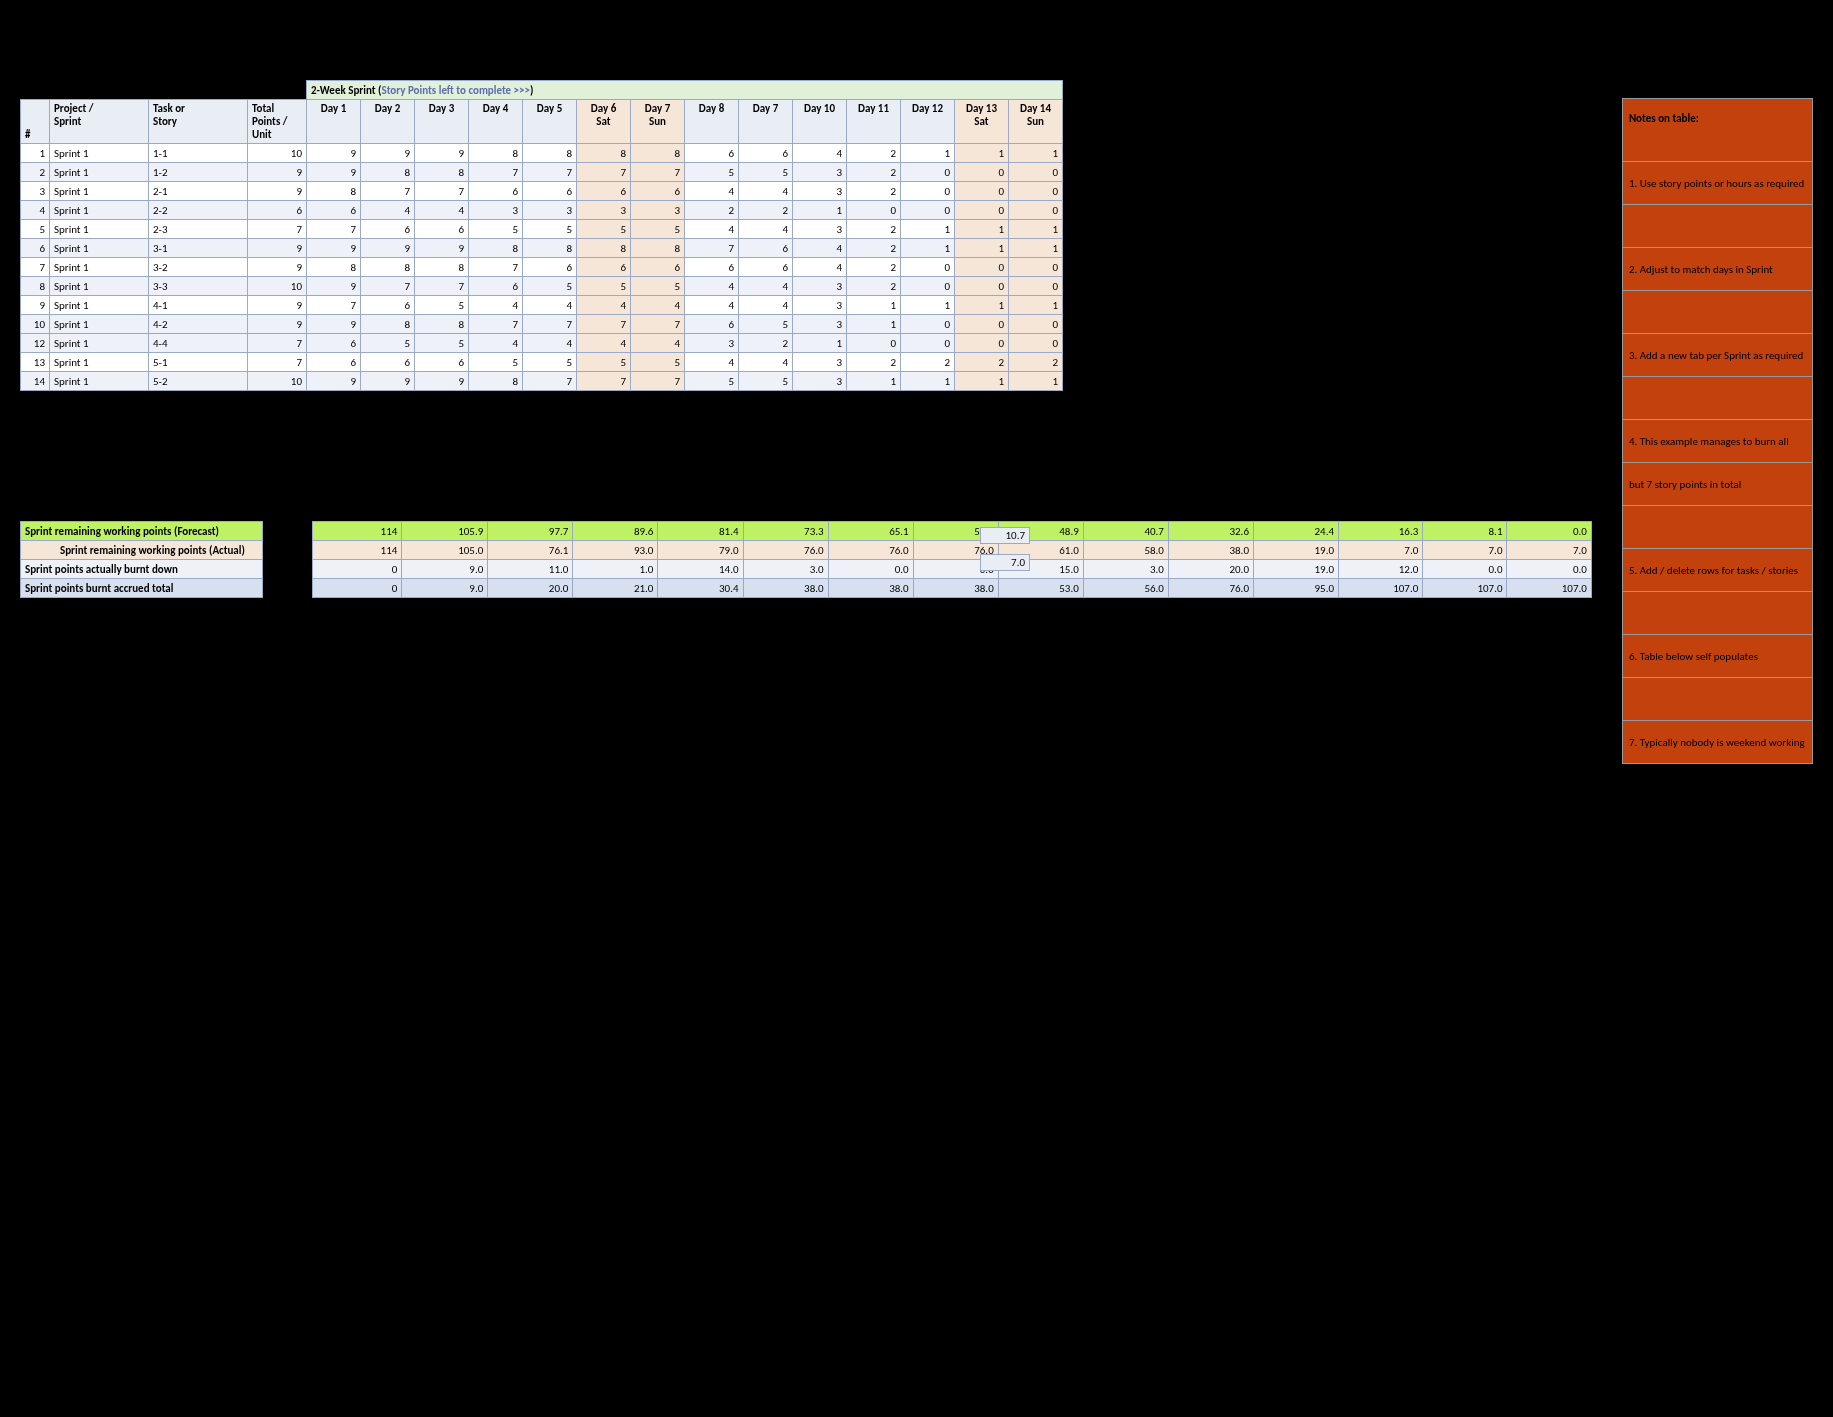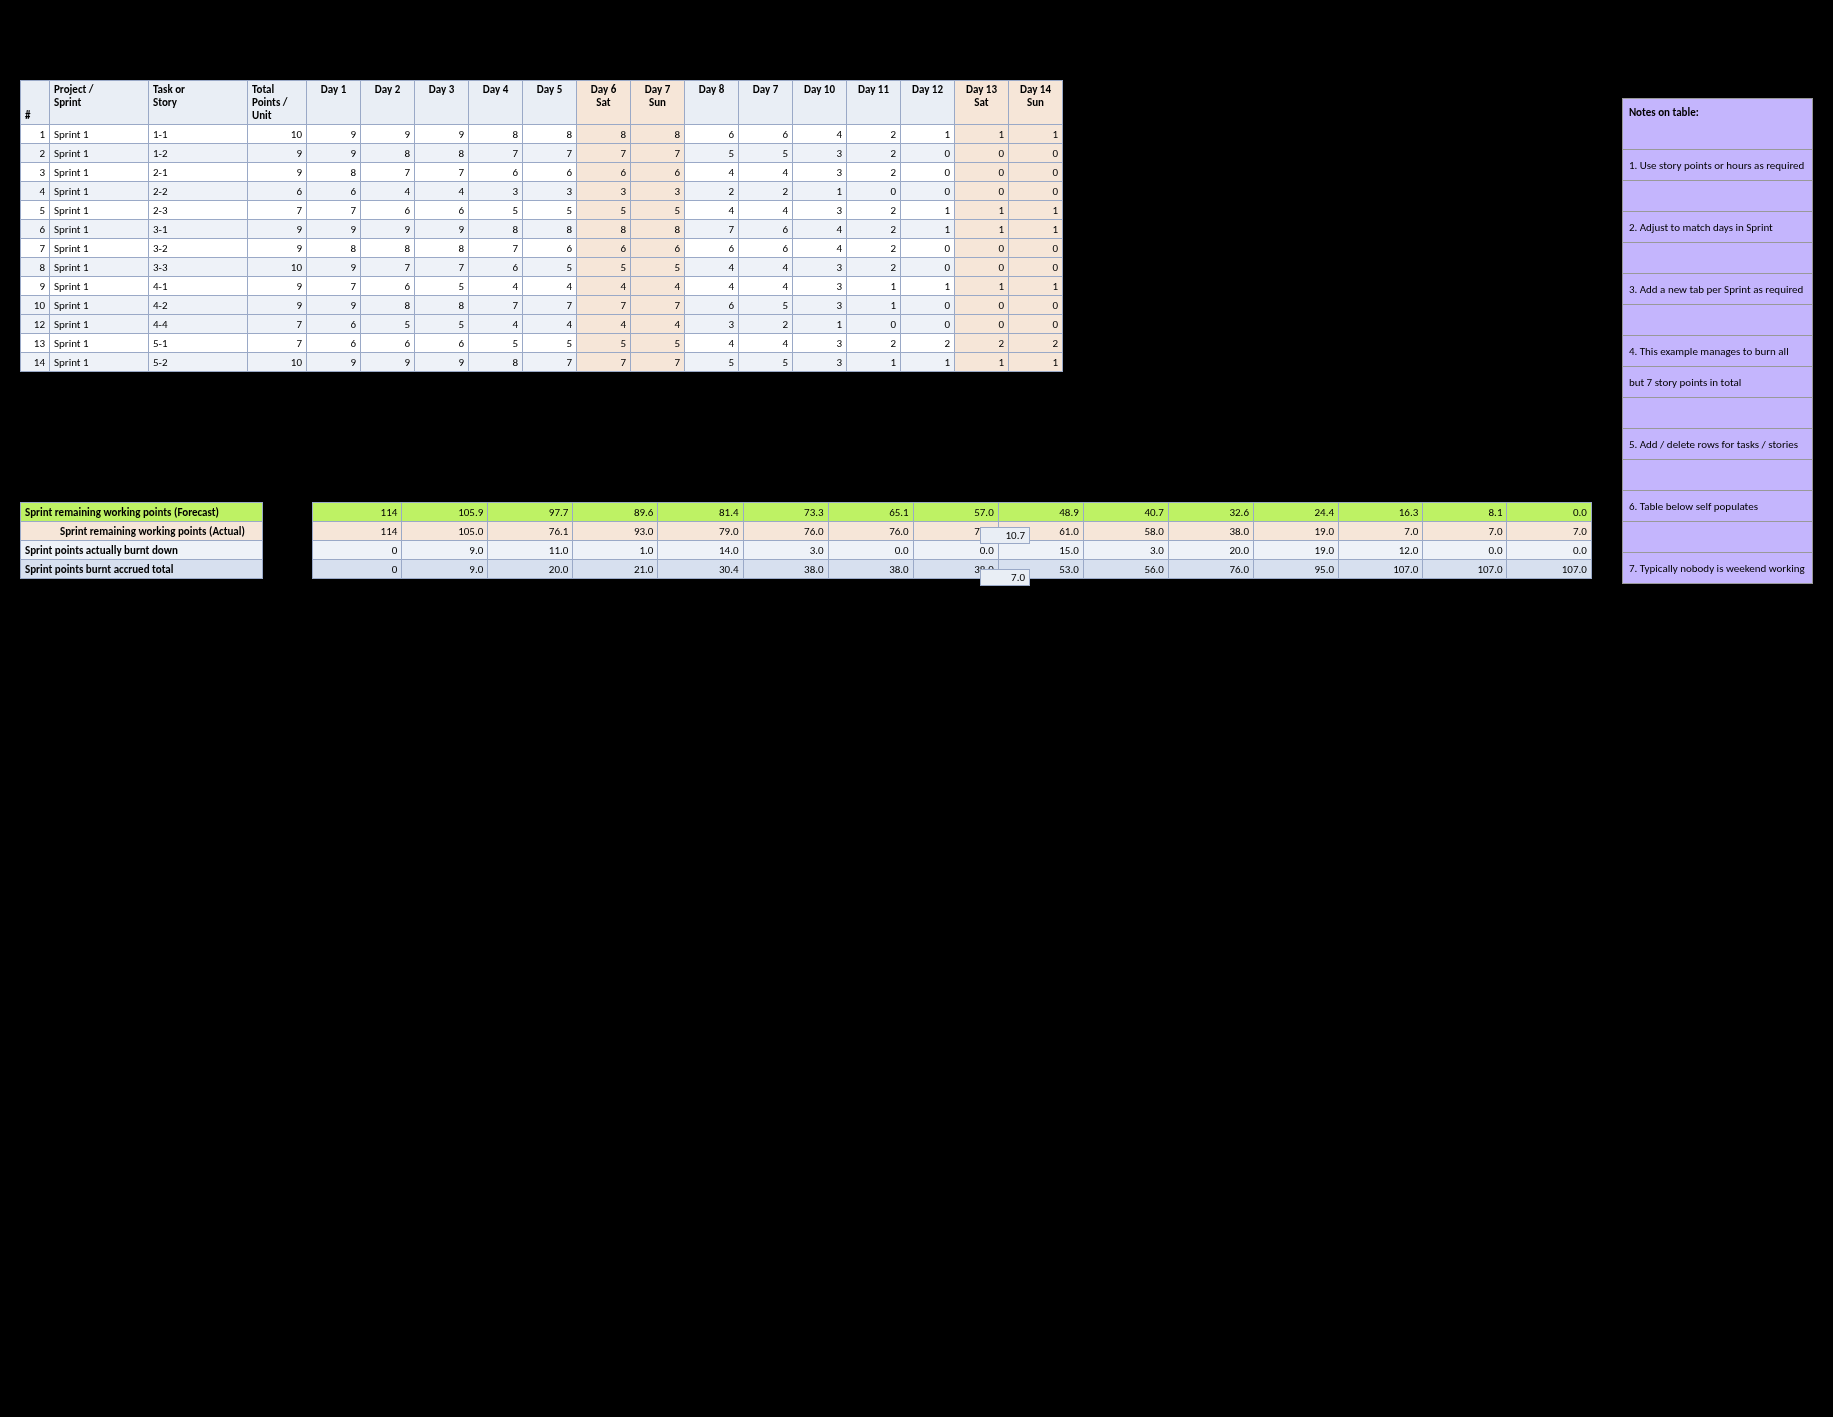--- a/index.html
+++ b/index.html
@@ -24,34 +24,41 @@
   
   .summary-table td{border:1px solid #9aa9c7;}
   .summary-table .lbl{width:200px;font-weight:bold;}
   .summary-table .col-pts{width:50px;}
   .summary-table .col-day{width:45px;}
   .summary-table .r1 td{background:#bef264;}
   .summary-table .r2 td{background:#f6e6d8;padding-left:39px;}
   .summary-table .r3 td{background:#eef2f8;}
   .summary-table .r4 td{background:#d7e0ef;}
   
-  .notes-table td{border:1px solid #999;background:#c4b5fd;padding:7px 6px;height:16px;width:185px;}
+  .notes-table td{border:1px solid #999;background:#c2410c;padding:13px 6px;height:16px;width:185px;}
   .notes-table .hspace{height:36px;vertical-align:top;font-weight:bold;}
   
   .floaters{position:absolute;}
-  .floaters div{border:1px solid #9aa9c7;background:#e9eef5;width:40px;text-align:right;padding:1px 4px;margin-bottom:25px;}
+  .floaters div{border:1px solid #9aa9c7;background:#e9eef5;width:40px;text-align:right;padding:1px 4px;margin-bottom:10px;}
 </style>
 </head>
 <body>
 
 <div class="page">
   <div class="main-wrap">
     <div>
       <table class="sprint-table">
         <tbody id="sprint-body">
+            <tr>
+              <td class="col-idx" style="border:none;background:transparent;"></td>
+              <td class="col-proj" style="border:none;background:transparent;"></td>
+              <td class="col-task" style="border:none;background:transparent;"></td>
+              <td class="col-pts" style="border:none;background:transparent;"></td>
+              <td class="title-cell" colspan="14">2-Week Sprint (<span class="title-sub">Story Points left to complete &gt;&gt;&gt;</span>)</td>
+            </tr>
             <tr class="row-hdr">
               <td class="col-idx" style="vertical-align:bottom;">#</td>
               <td class="col-proj">Project /<br>Sprint</td>
               <td class="col-task">Task or<br>Story</td>
               <td class="col-pts">Total<br>Points /<br>Unit</td>
               <td class="col-day ctr">Day 1</td>
               <td class="col-day ctr">Day 2</td>
               <td class="col-day ctr">Day 3</td>
               <td class="col-day ctr">Day 4</td>
               <td class="col-day ctr">Day 5</td>

